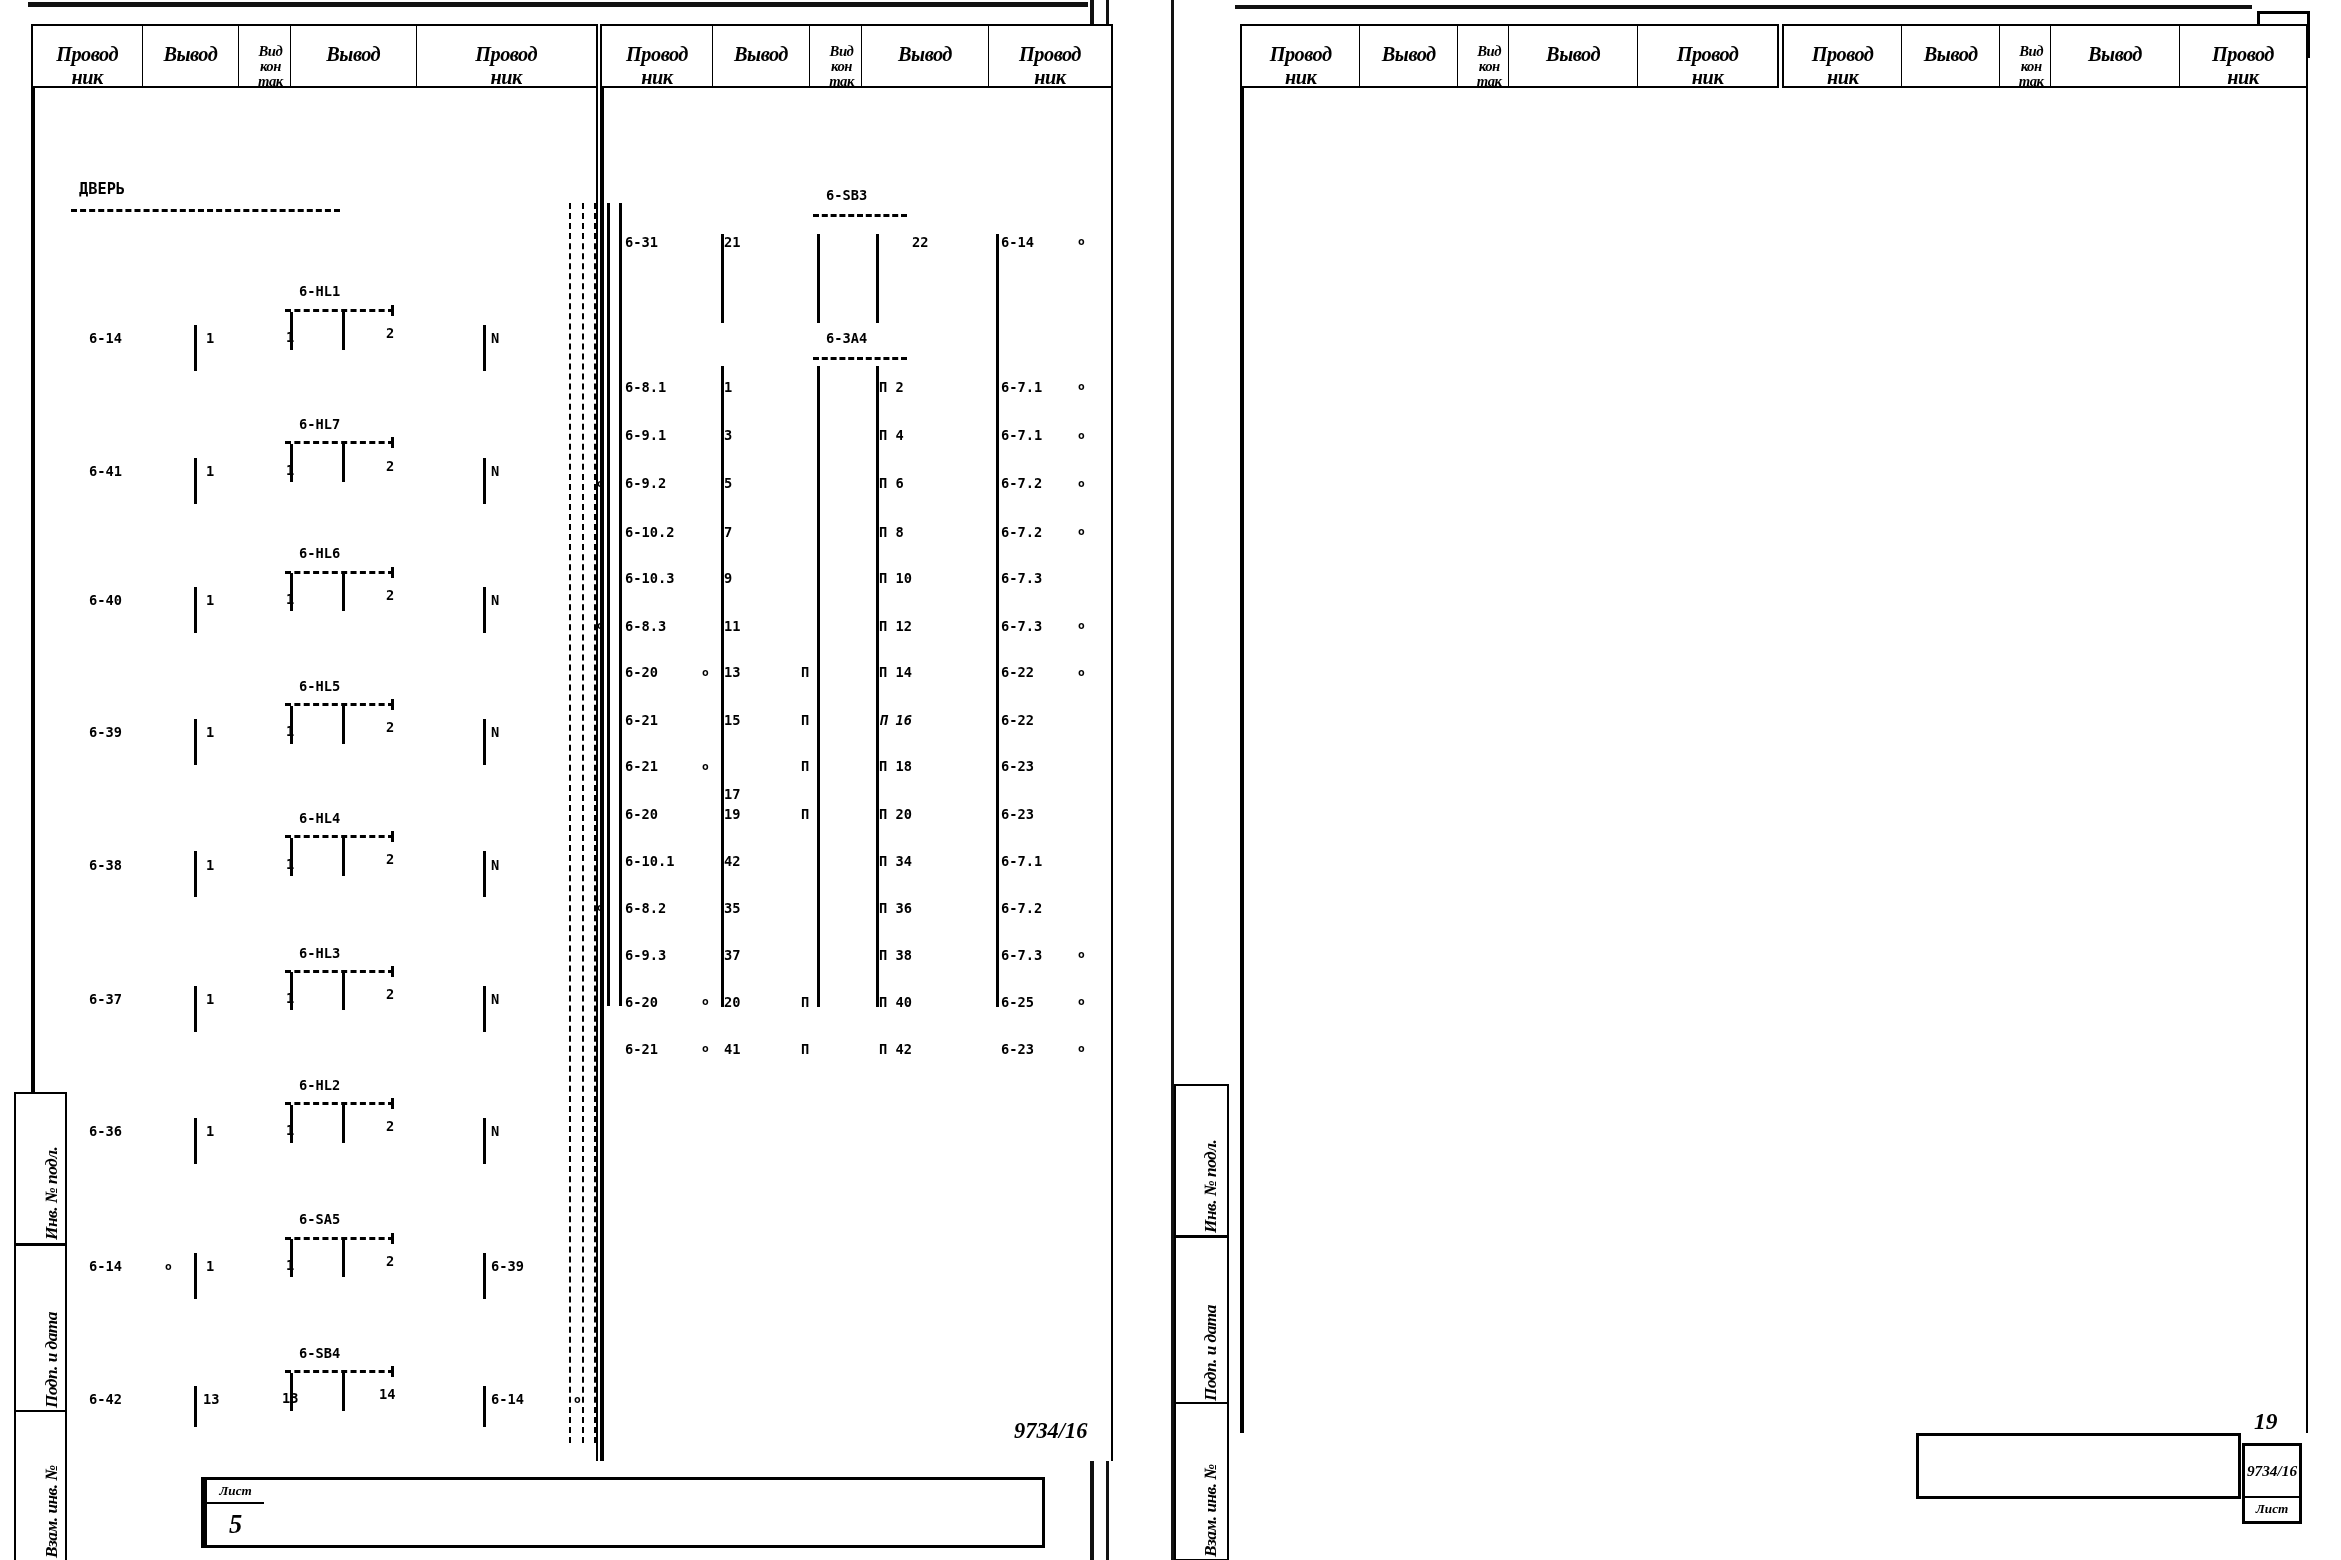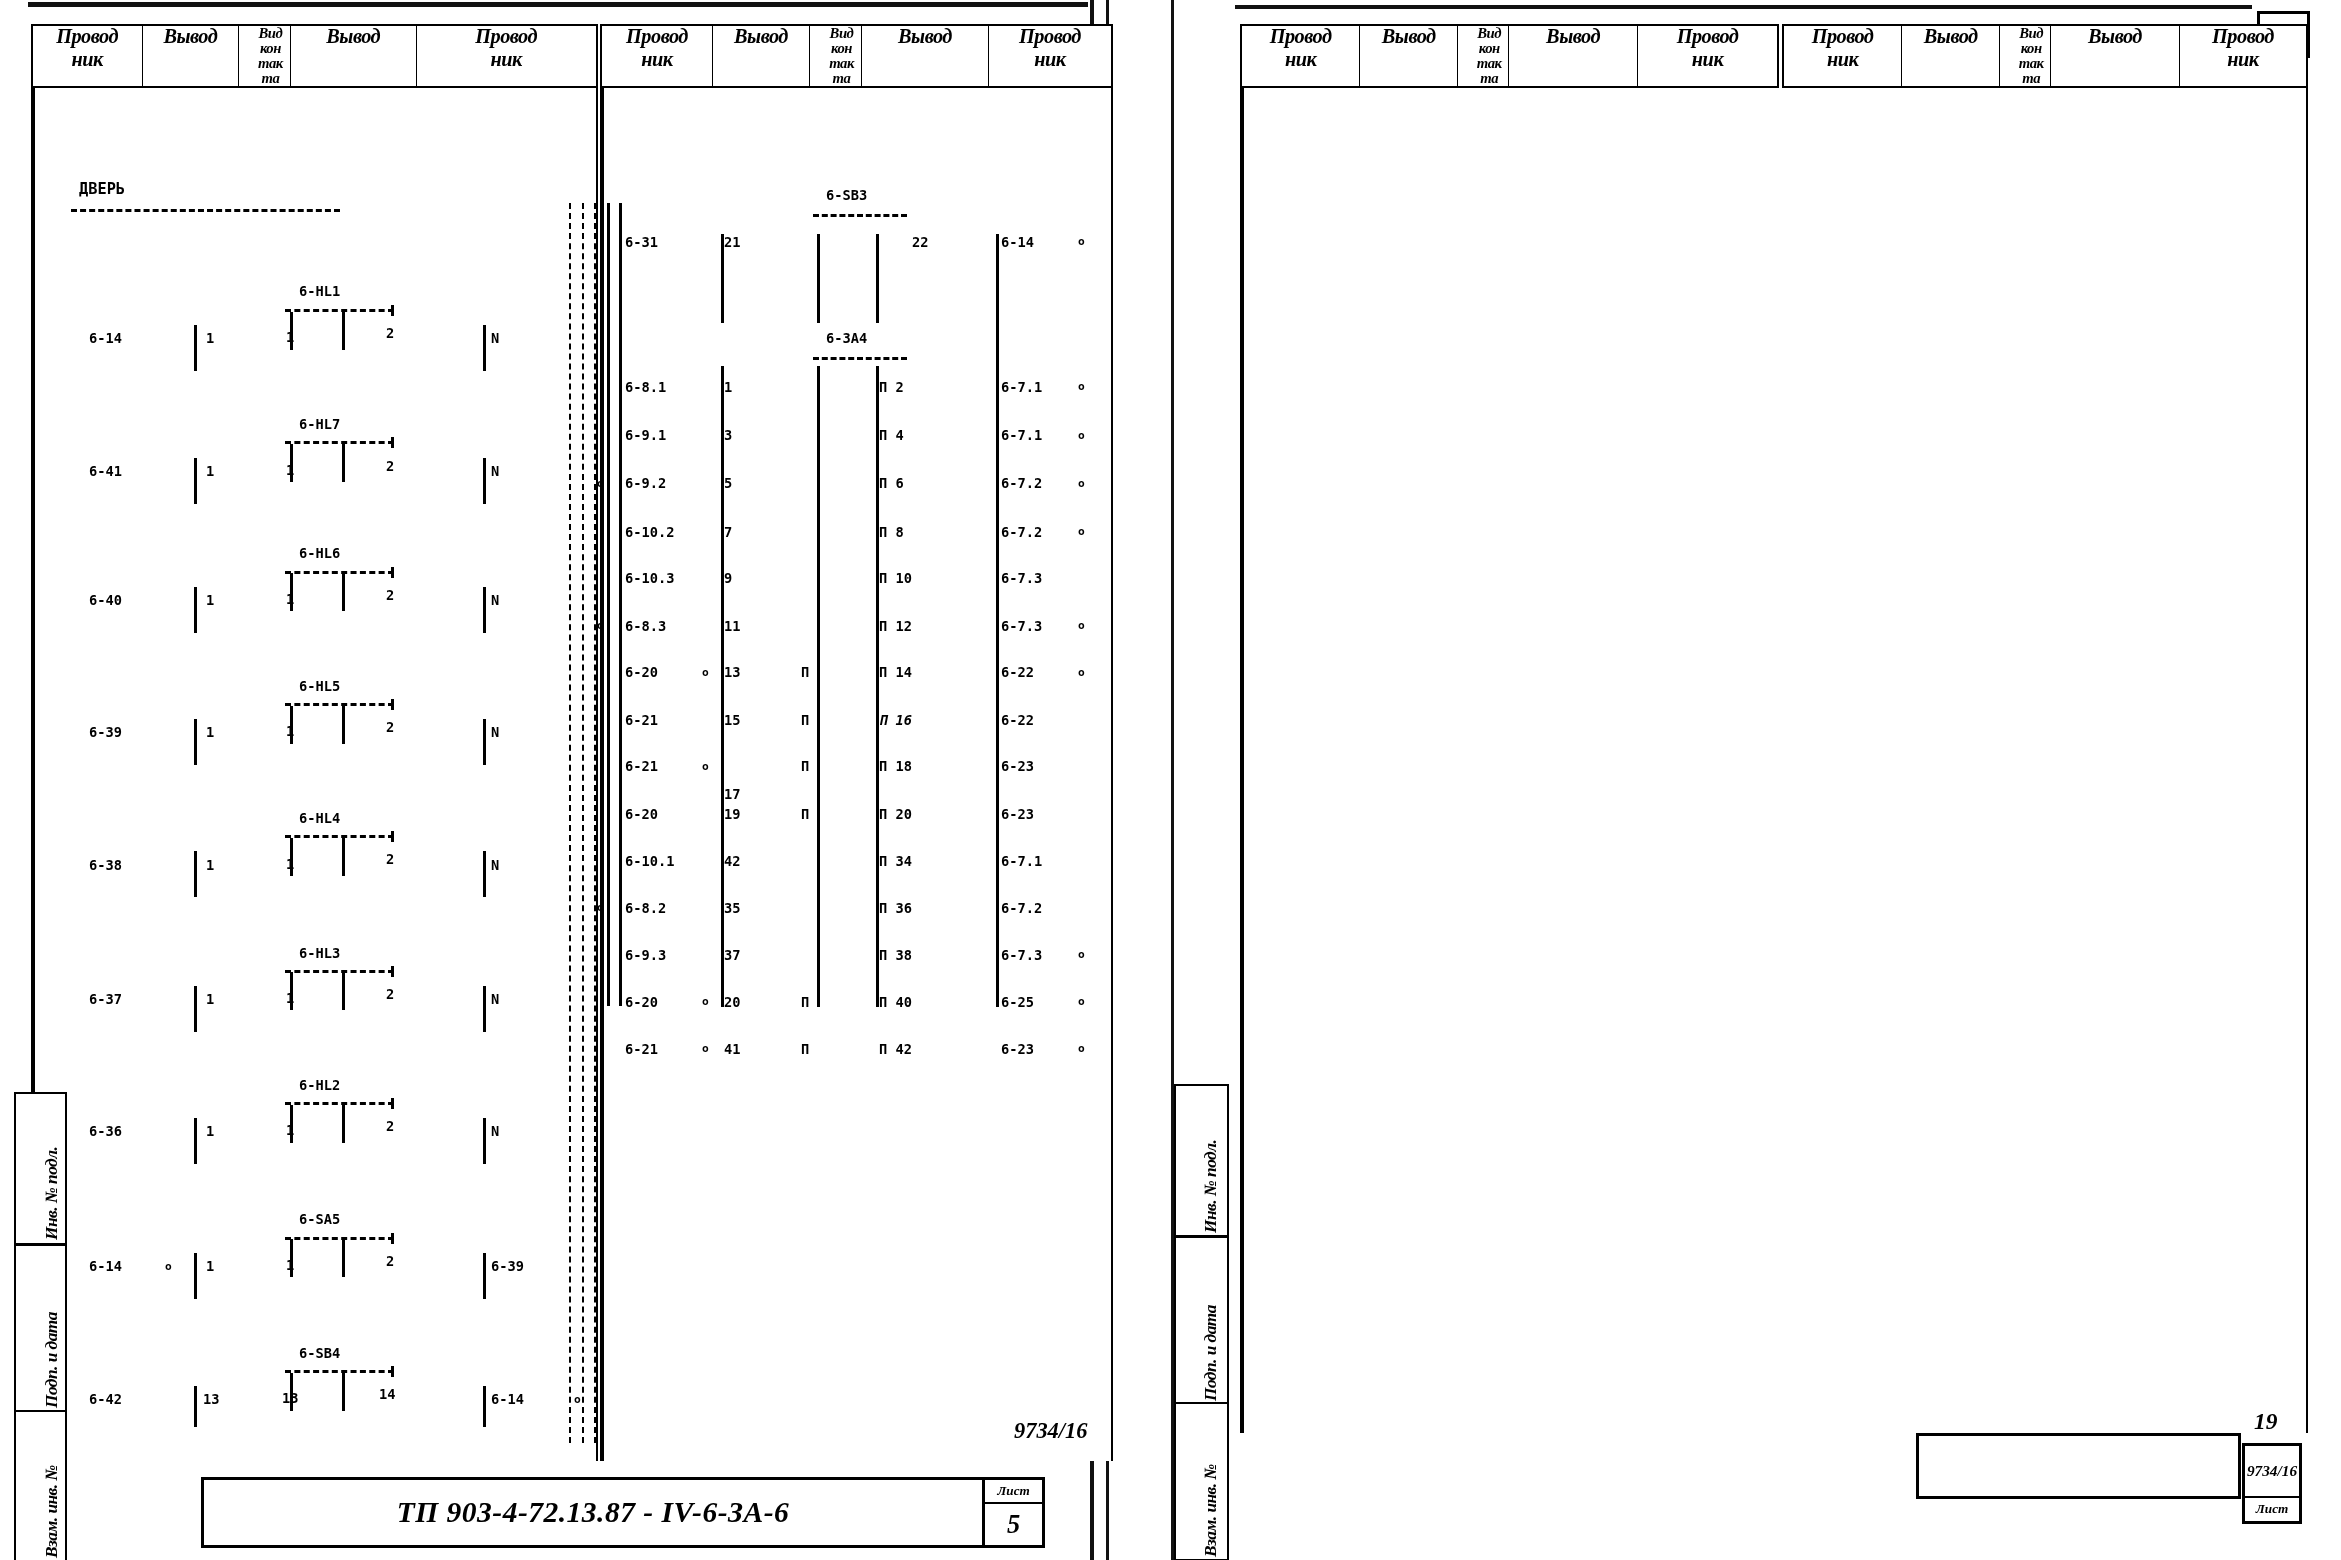--- a/index.html
+++ b/index.html
@@ -26,21 +26,21 @@
     background:#fff;
   }
   .hdr-cell{
     border-right:1.5px solid #000;
     box-sizing:border-box;
     position:relative;
     display:flex;
     flex-direction:column;
     align-items:center;
     justify-content:flex-start;
-    padding-top:0;
+    padding-top:18px;
   }
   .hdr-cell:last-child{border-right:none;}
   .hw{
     font-family:"Liberation Serif", serif;
     font-style:italic;
     font-weight:bold;
     color:#000;
     letter-spacing:-0.5px;
     line-height:1.05;
     white-space:nowrap;
@@ -480,23 +480,20 @@
   <div class="side-col" style="left:14.2px;top:1092px;width:53px;height:470px;"></div>
   <div class="side-col" style="left:14.2px;top:1092px;width:53px;height:153px;"></div>
   <div class="side-col" style="left:14.2px;top:1244px;width:53px;height:168px;"></div>
   <div class="vtext" style="left:42px;top:1240px;">Инв. № подл.</div>
   <div class="vtext" style="left:42px;top:1408px;">Подп. и дата</div>
   <div class="vtext" style="left:42px;top:1558px;">Взам. инв. №</div>
 
   <div class="doc-no" style="left:1014px;top:1418px;">9734/16</div>
 
   <div class="title-block" style="left:201px;top:1477px;width:844px;height:71px;">
-    <div class="tb-main">
-      <span class="tb-code">ТП 903-4-72.13.87 - IV-6-ЗА-6</span>
-    </div>
     <div class="tb-side">
       <div class="tb-side-top">Лист</div>
       <div class="tb-side-bot">5</div>
     </div>
   </div>
 </div>
 
 <div class="page" id="page-right">
 
   <div class="top-rule" style="left:66px;top:5.1px;width:1017px;height:3.6px;"></div>

